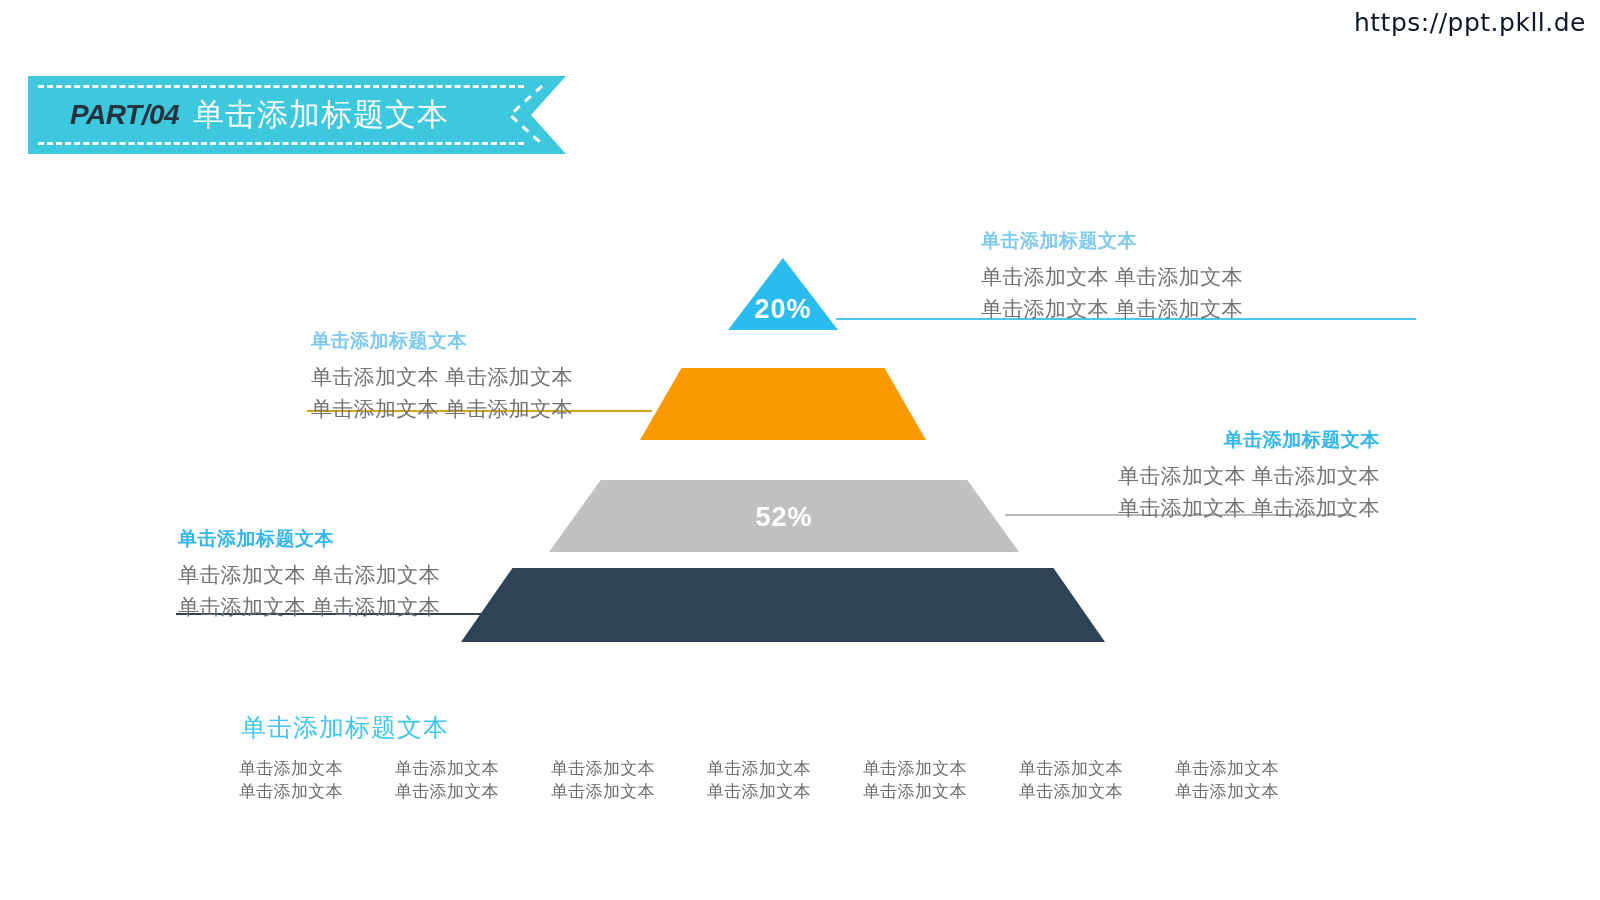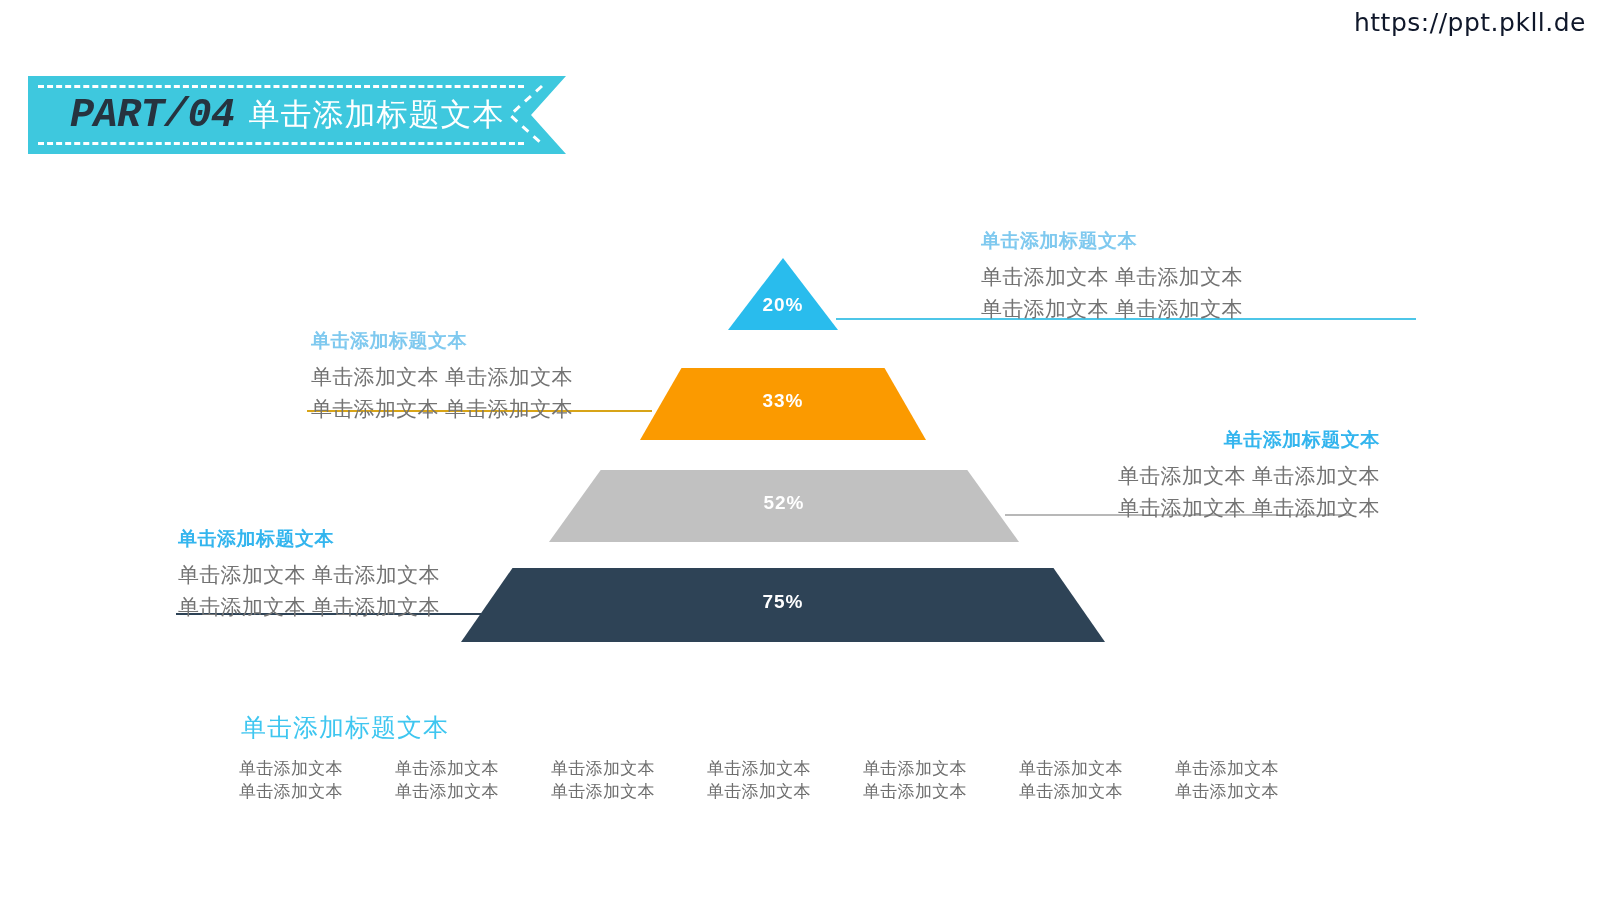--- a/index.html
+++ b/index.html
@@ -71,26 +71,26 @@
     position: absolute;
     left: 42px;
     top: 0;
     height: 78px;
     display: flex;
     align-items: center;
     gap: 14px;
     white-space: nowrap;
   }
   .ribbon-part {
-    font-size: 40px;
+    font-size: 28px;
     font-weight: bold;
     color: #26333f;
     letter-spacing: -0.5px;
     font-style: italic;
-    font-family: Liberation Mono, monospace;
+    font-family: Liberation Sans, sans-serif;
   }
   .ribbon-title {
     font-size: 31px;
     color: #ffffff;
     letter-spacing: 1px;
   }
 
   
   .pyramid {
     position: absolute;
@@ -102,21 +102,21 @@
   }
   .tier {
     position: absolute;
     pointer-events: auto;
   }
   .tier-label {
     position: absolute;
     width: 100%;
     text-align: center;
     color: #ffffff;
-    font-size: 19px;
+    font-size: 27px;
     font-weight: bold;
     letter-spacing: 1px;
   }
 
   #tier-0 { left: 728px; top: 258px; width: 110px; height: 72px; }
   #tier-0 .shape {
     width: 100%; height: 100%;
     background: #29bced;
     -webkit-clip-path: polygon(50% 0, 100% 100%, 0 100%);
     clip-path: polygon(50% 0, 100% 100%, 0 100%);
@@ -125,21 +125,21 @@
 
   #tier-1 { left: 640px; top: 368px; width: 286px; height: 72px; }
   #tier-1 .shape {
     width: 100%; height: 100%;
     background: #fb9a00;
     -webkit-clip-path: polygon(14.5% 0, 85.5% 0, 100% 100%, 0 100%);
     clip-path: polygon(14.5% 0, 85.5% 0, 100% 100%, 0 100%);
   }
   #tier-1 .tier-label { top: 22px; }
 
-  #tier-2 { left: 549px; top: 470px; width: 470px; height: 72px; }
+  #tier-2 { left: 549px; top: 480px; width: 470px; height: 72px; }
   #tier-2 .shape {
     width: 100%; height: 100%;
     background: #c1c1c1;
     -webkit-clip-path: polygon(11% 0, 89% 0, 100% 100%, 0 100%);
     clip-path: polygon(11% 0, 89% 0, 100% 100%, 0 100%);
   }
   #tier-2 .tier-label { top: 22px; }
 
   #tier-3 { left: 461px; top: 568px; width: 644px; height: 74px; }
   #tier-3 .shape {
@@ -233,29 +233,27 @@
   <div class="connector" id="conn-2" style="background: rgb(184, 184, 184);"></div>
   <div class="connector" id="conn-3" style="background: rgb(46, 67, 86);"></div>
 
   <div class="pyramid">
     <div class="tier" id="tier-0">
       <div class="shape" style="background: rgb(41, 188, 237);"></div>
       <div class="tier-label">20%</div>
     </div>
     <div class="tier" id="tier-1">
       <div class="shape" style="background: rgb(251, 154, 0);"></div>
-      <div class="tier-label">33%</div>
     </div>
     <div class="tier" id="tier-2">
       <div class="shape" style="background: rgb(193, 193, 193);"></div>
       <div class="tier-label">52%</div>
     </div>
     <div class="tier" id="tier-3">
       <div class="shape" style="background: rgb(46, 67, 86);"></div>
-      <div class="tier-label">75%</div>
     </div>
   </div>
 
   <div class="callout" id="callout-0">
     <div class="callout-title" style="color:#7fc9ef">单击添加标题文本</div>
     <div class="callout-line">单击添加文本 单击添加文本</div>
     <div class="callout-line">单击添加文本 单击添加文本</div>
   </div>
 
   <div class="callout" id="callout-1">

